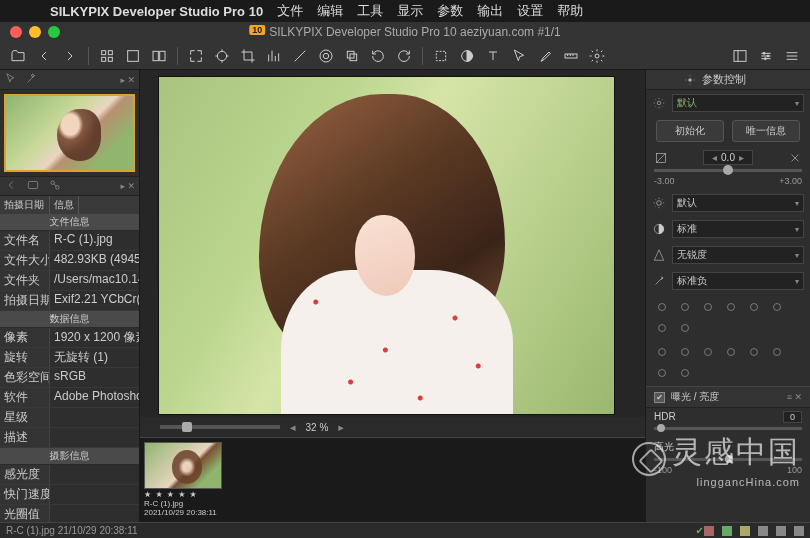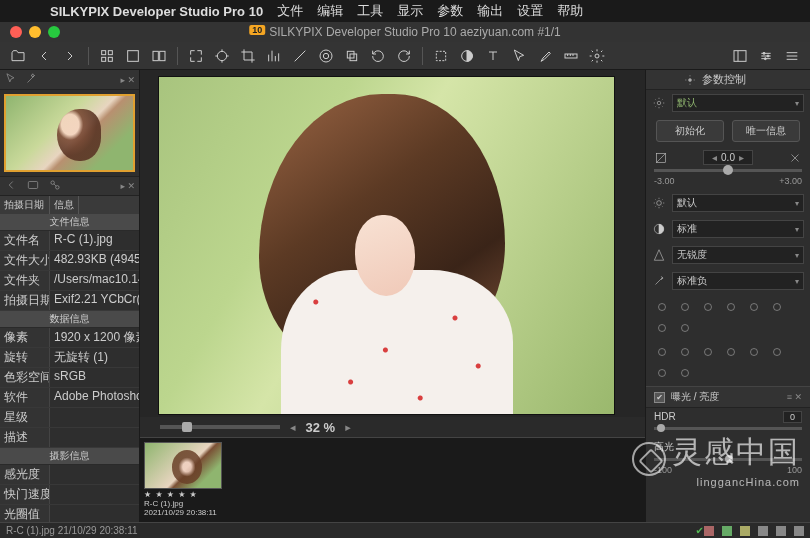--- a/index.html
+++ b/index.html
@@ -38,21 +38,21 @@
 .center { flex: 1; background: #262626; display: flex; flex-direction: column; position: relative; }
 .canvas-wrap { flex: 1; display: flex; align-items: center; justify-content: center; padding: 6px 30px 2px 18px; }
 .canvas { width: 100%; height: 100%; background: linear-gradient(120deg, #a8c47e 0%, #bcd68e 30%, #d5e5a8 45%, #9ab86d 100%); position: relative; overflow: hidden; border: 1px solid #111;}
 .canvas .subj { position: absolute; left: 22%; top: 5%; width: 60%; height: 95%; }
 .subj .hair { position:absolute; left:0; top:0; width:90%; height:85%; background: linear-gradient(145deg, #8b5a3c 10%, #5c3a24 40%, #3a2418 70%, #6b4530 90%); border-radius: 50% 45% 40% 35% / 60% 55% 45% 40%; }
 .subj .face { position:absolute; left:35%; top:38%; width:22%; height:25%; background: linear-gradient(160deg,#f8e2d4,#f0c9b8); border-radius: 45% 50% 48% 52%; }
 .subj .dress { position:absolute; left:8%; top:55%; width:85%; height:50%; background: #f5f0ec; border-radius: 30% 35% 10% 10% / 50% 45% 10% 10%; background-image: radial-gradient(circle at 15% 20%, #d93f3f 2px, transparent 3px), radial-gradient(circle at 45% 50%, #d93f3f 2px, transparent 3px), radial-gradient(circle at 75% 30%, #d93f3f 2px, transparent 3px), radial-gradient(circle at 30% 70%, #d93f3f 2px, transparent 3px), radial-gradient(circle at 60% 80%, #d93f3f 2px, transparent 3px), radial-gradient(circle at 85% 60%, #d93f3f 2px, transparent 3px); }
 .zoombar { height: 20px; display: flex; align-items: center; padding: 0 20px; gap: 10px; background: #2a2a2a;}
 .zslider { flex: 0 0 120px; height: 4px; background: #555; position: relative; }
 .zslider .knob { position: absolute; left: 18%; top: -3px; width: 10px; height: 10px; background: #aaa; border-radius: 2px; }
-.zoomval { font-size: 13px; color: #ccc; font-weight: bold; }
+.zoomval { font-size: 10px; color: #ccc; }
 .filmstrip { height: 85px; background: #1a1a1a; display: flex; padding: 4px; gap: 4px; border-top: 1px solid #444;}
 .fsitem { width: 78px; display: flex; flex-direction: column; }
 .fsimg { flex: 1; background: linear-gradient(135deg, #8fb56f, #e8d5c0 55%, #7a5035 60%, #8fb56f 80%); border: 1px solid #555; position:relative;}
 .fsimg::after{content:"";position:absolute;left:35%;top:15%;width:40%;height:75%;background:radial-gradient(ellipse,#f0d0c0 20%,#6a4028 40%);border-radius:50%;opacity:.85;}
 .fsstars { font-size: 8px; color: #ccc; padding: 1px 0; letter-spacing: 1px;}
 .fslabel { font-size: 8px; color: #ccc; line-height: 1.1; }
 .rightpane { width: 165px; background: #2e2e2e; border-left: 1px solid #1a1a1a; display: flex; flex-direction: column; overflow: hidden; }
 .rp-head { height: 20px; background: #333; display: flex; align-items: center; justify-content: center; gap: 6px; font-size: 11px; border-bottom: 1px solid #222; }
 .rp-head svg { width: 12px; height: 12px; stroke: #aaa; fill: #aaa; }
 .rp-row { display: flex; align-items: center; padding: 4px 6px; gap: 6px; }

